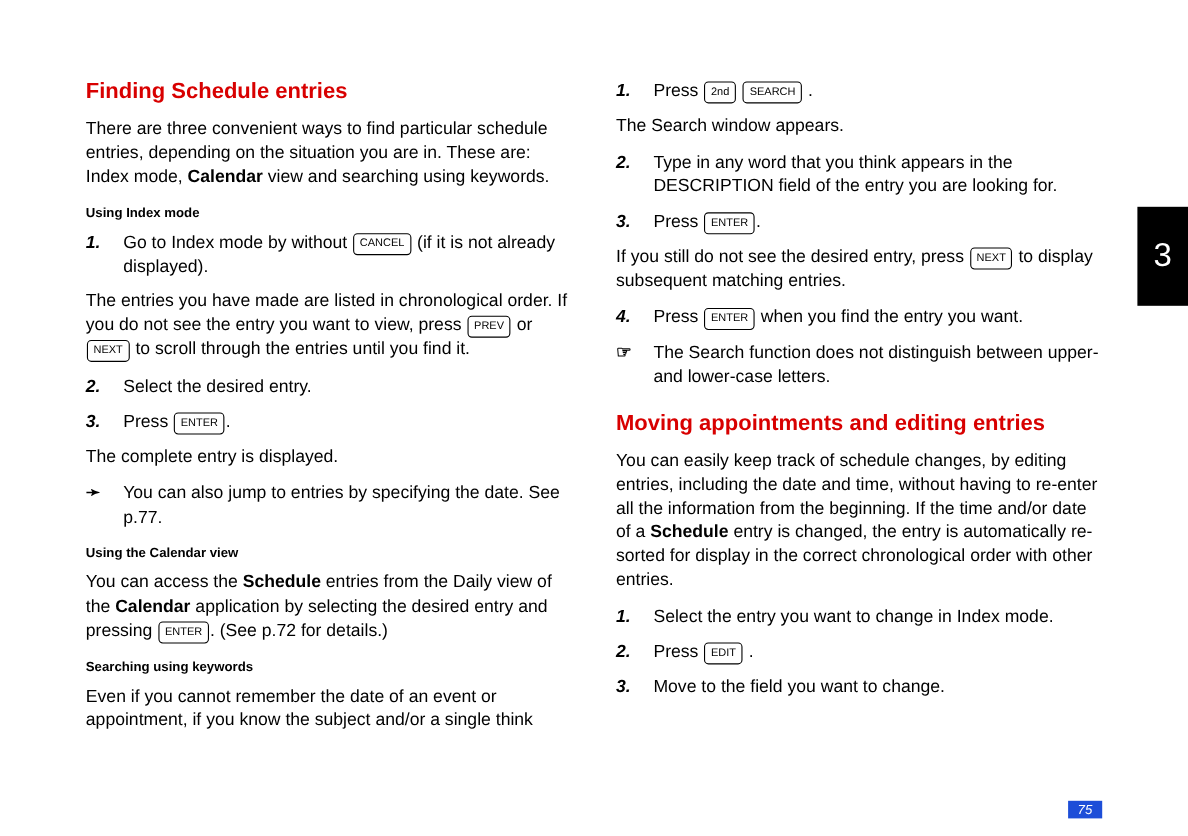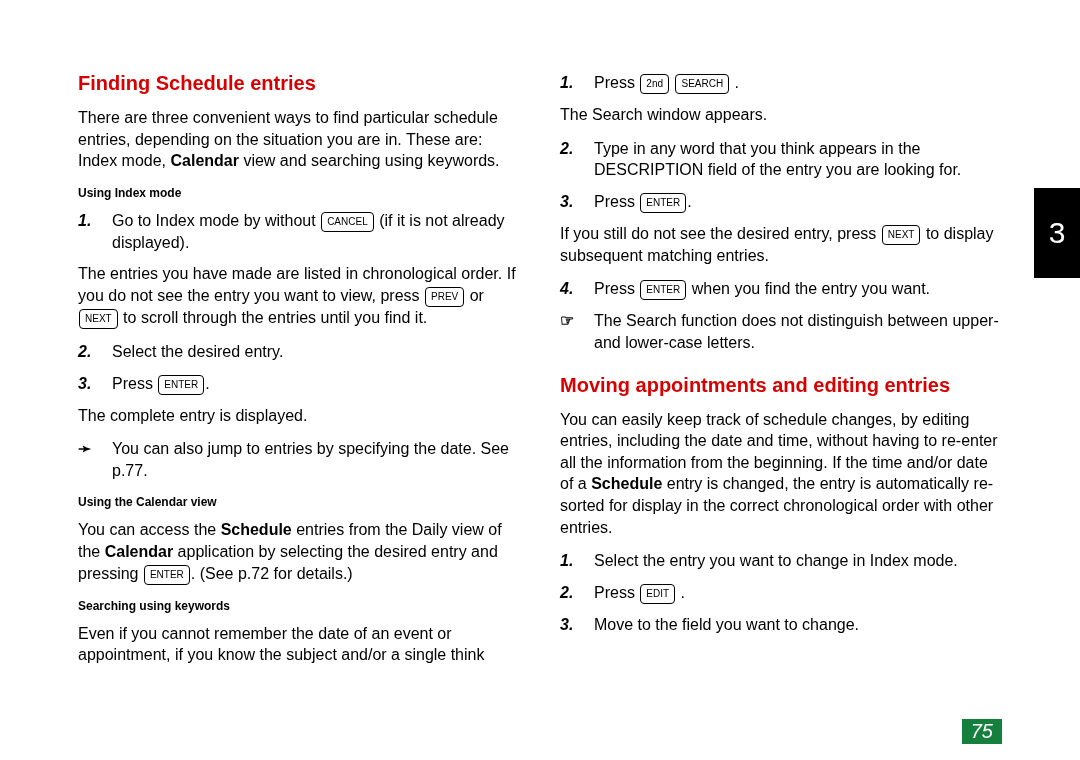--- a/index.html
+++ b/index.html
@@ -79,24 +79,24 @@
     color: #fff;
     font-size: 30px;
     display: flex;
     align-items: center;
     justify-content: center;
   }
   .pageno {
     position: absolute;
     right: 78px;
     bottom: 16px;
-    background: #15803d;
+    background: #1d4ed8;
     color: #fff;
     font-style: italic;
-    font-size: 20px;
+    font-size: 12px;
     padding: 1px 9px;
   }
   b { font-weight: bold; }
 </style>
 </head>
 <body>
 
 <div class="page">
 
   <div class="col">

